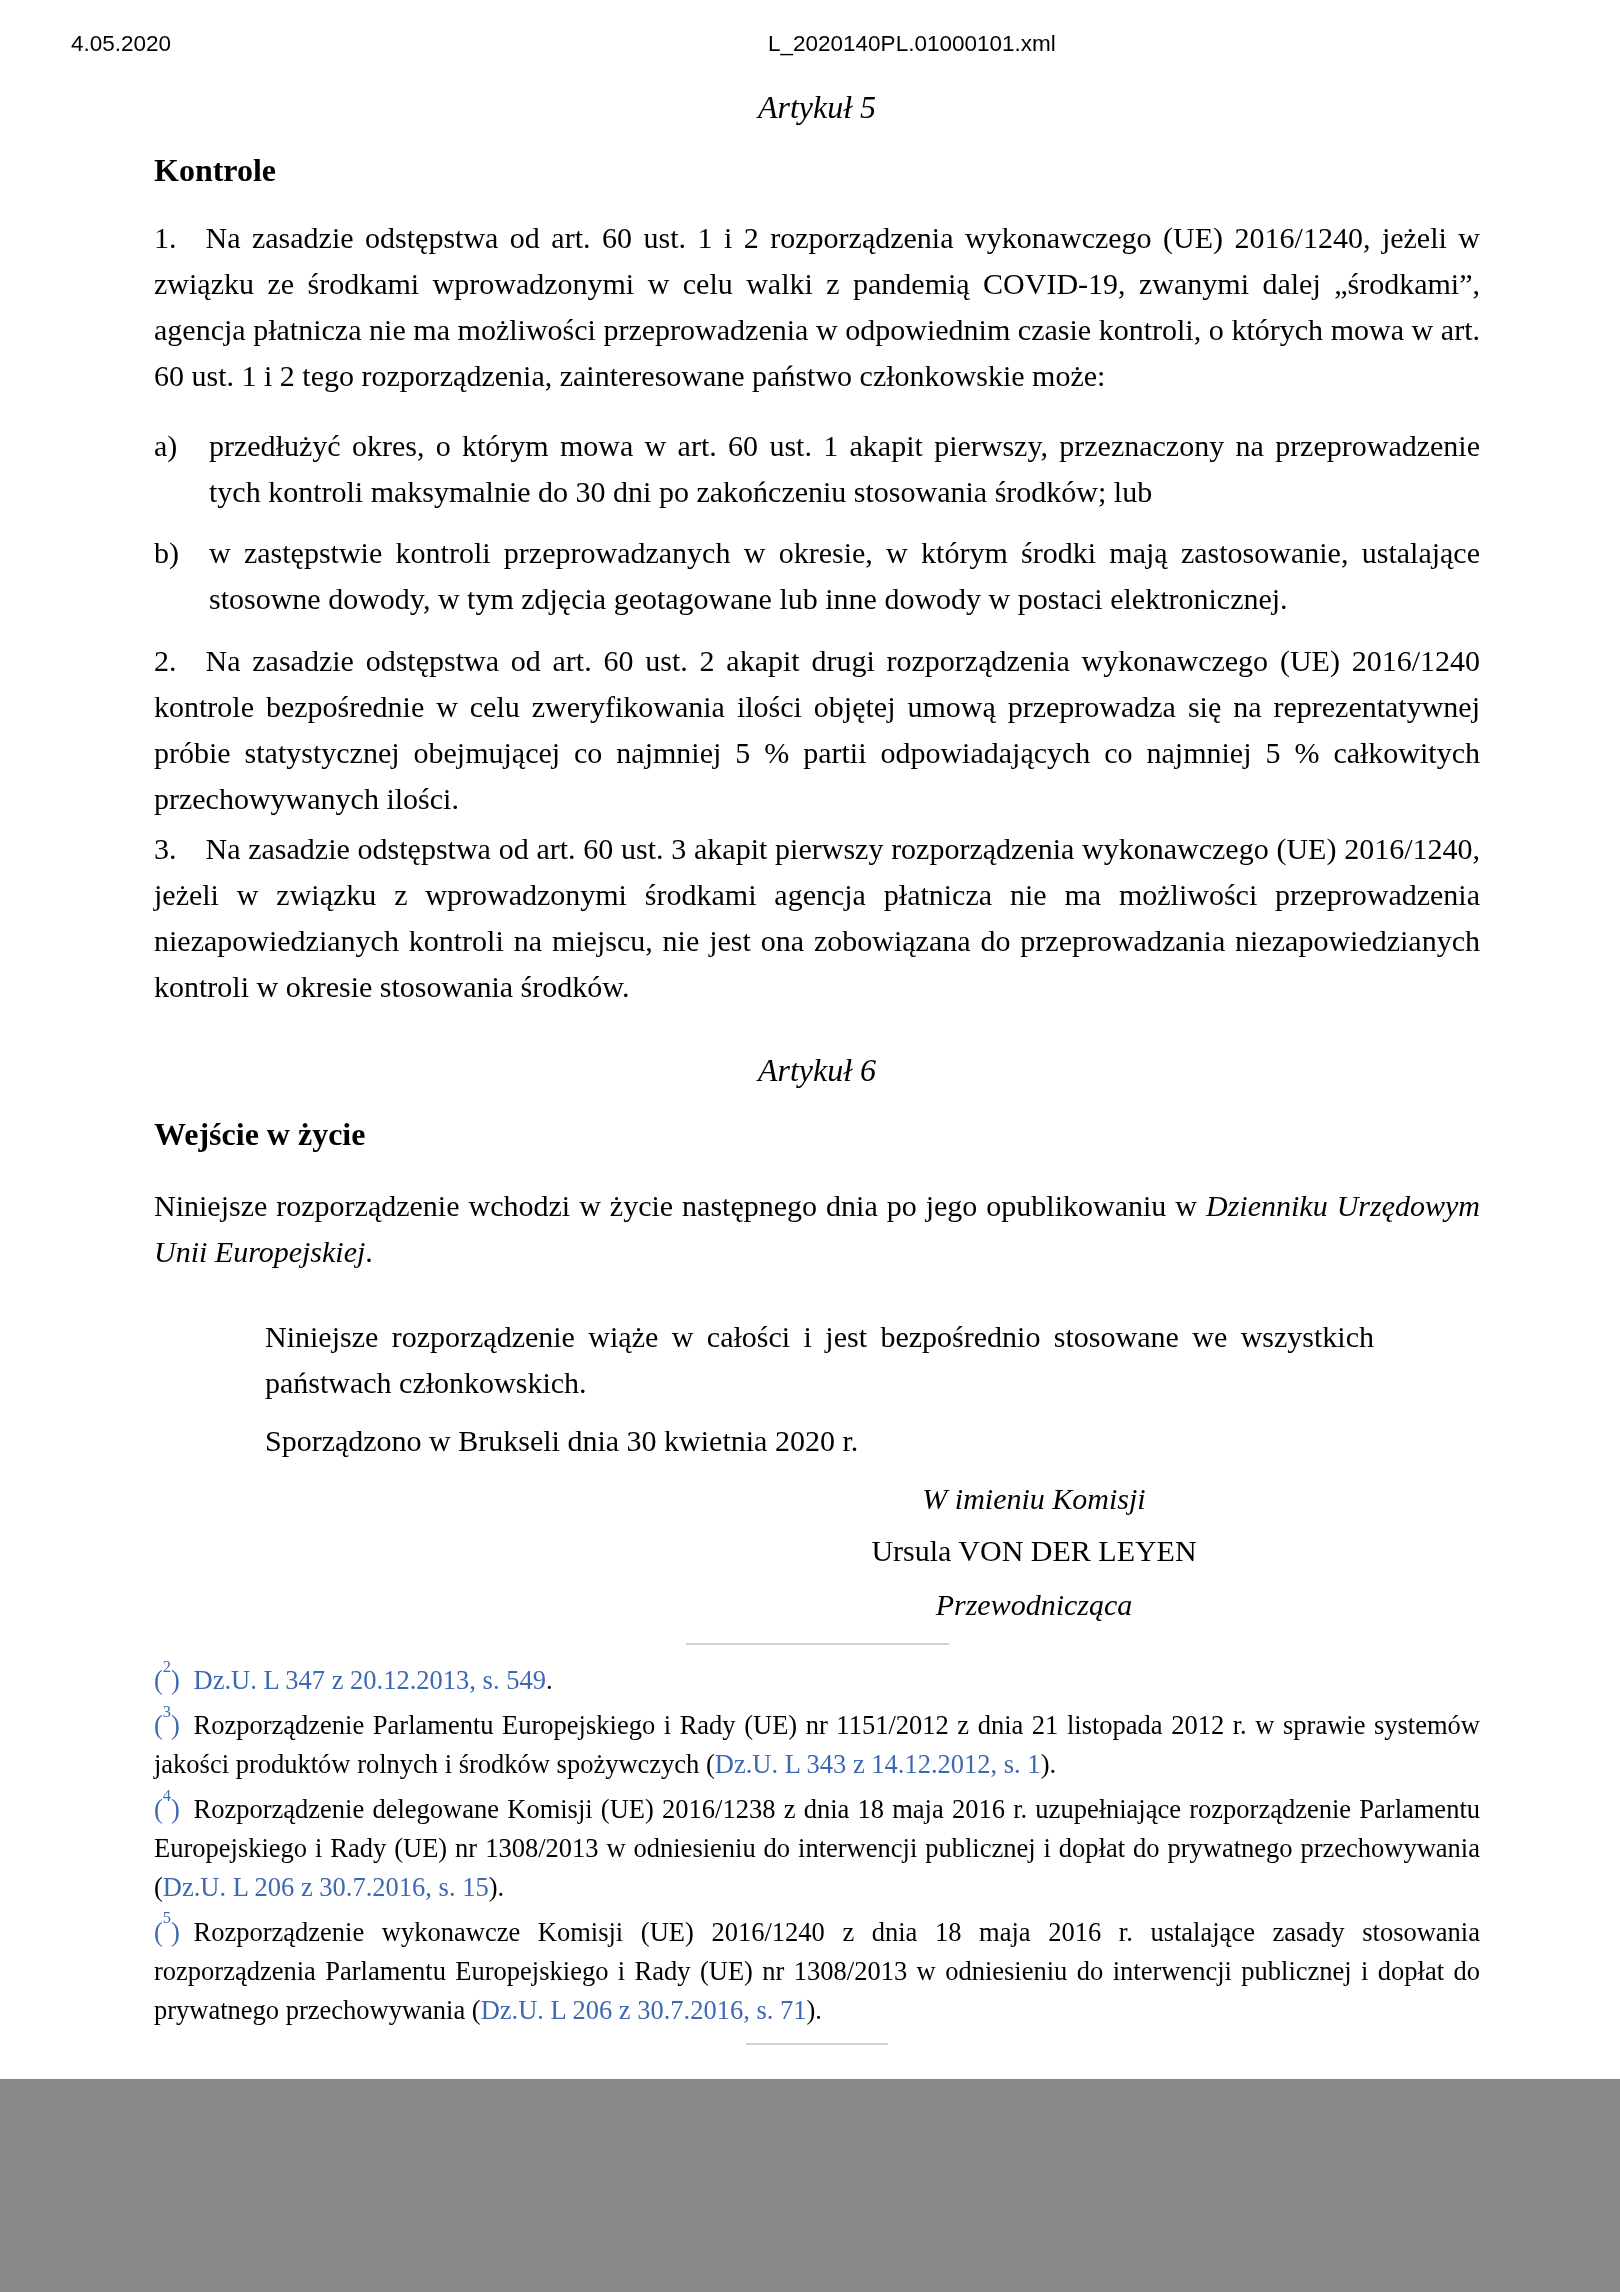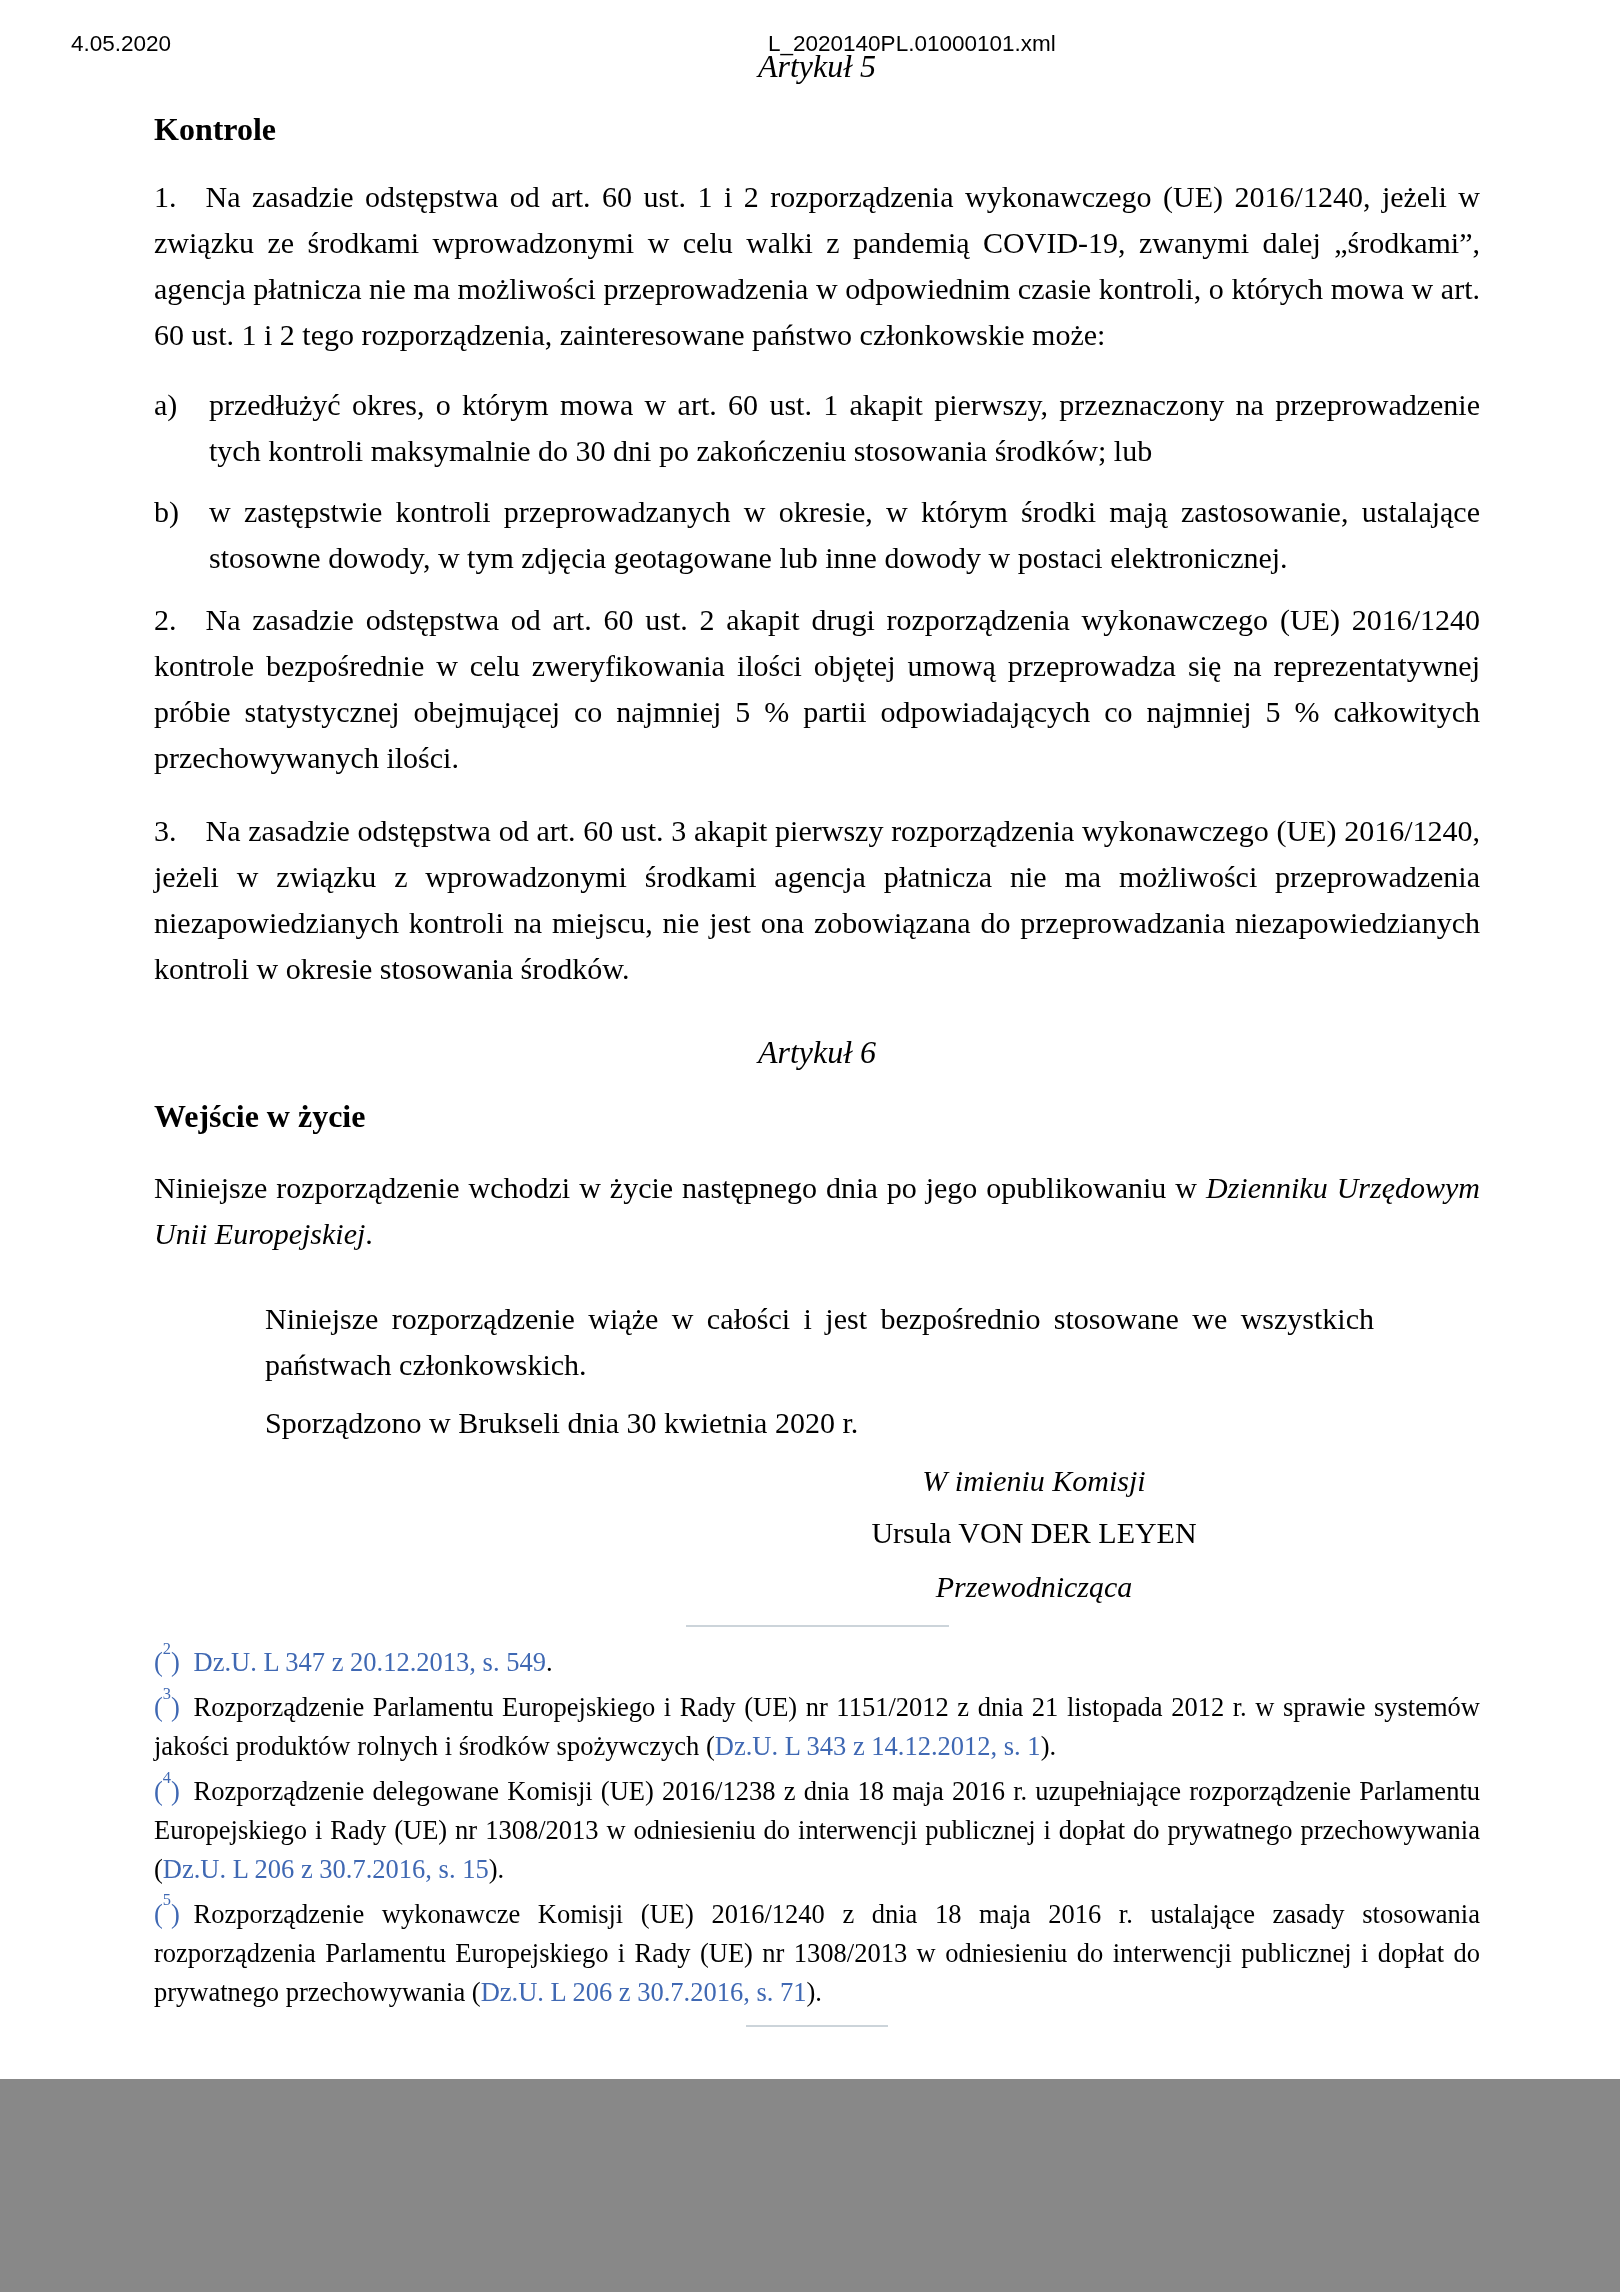--- a/index.html
+++ b/index.html
@@ -21,21 +21,21 @@
     font-size: 22.5px;
     color: var(--text, #000);
     white-space: nowrap;
   }
   .print-date   { top: 31px; left: 71px; }
   .print-title  { top: 31px; left: 768px; }
   .print-url    { top: 2225px; left: 71px; font-size: 21.6px; }
   .print-page   { top: 2225px; right: 63px; font-size: 27px; }
 
   
-  .content { padding: 47px 140px 0 154px; }
+  .content { padding: 88px 140px 0 154px; }
 
   .h-article {
     font-size: 32px;
     font-style: italic;
     font-weight: normal;
     text-align: center;
     line-height: 39px;
   }
   .h-sub {
     font-size: 32px;
@@ -45,21 +45,21 @@
     margin-top: 23.5px;
   }
   .body-para {
     font-size: 30px;
     line-height: 46px;
     text-align: justify;
   }
   .para-num { margin-right: 29px; }
   #para1 { margin-top: 25.5px; }
   #para2 { margin-top: 15.7px; }
-  #para3 { margin-top: 27px; }
+  #para3 { margin-top: 4px; }
 
   .list-item {
     position: relative;
     padding-left: 55px;
     font-size: 30px;
     line-height: 46px;
     text-align: justify;
   }
   .list-marker { position: absolute; left: 0; top: 0; }
   #item-a { margin-top: 23.5px; }

